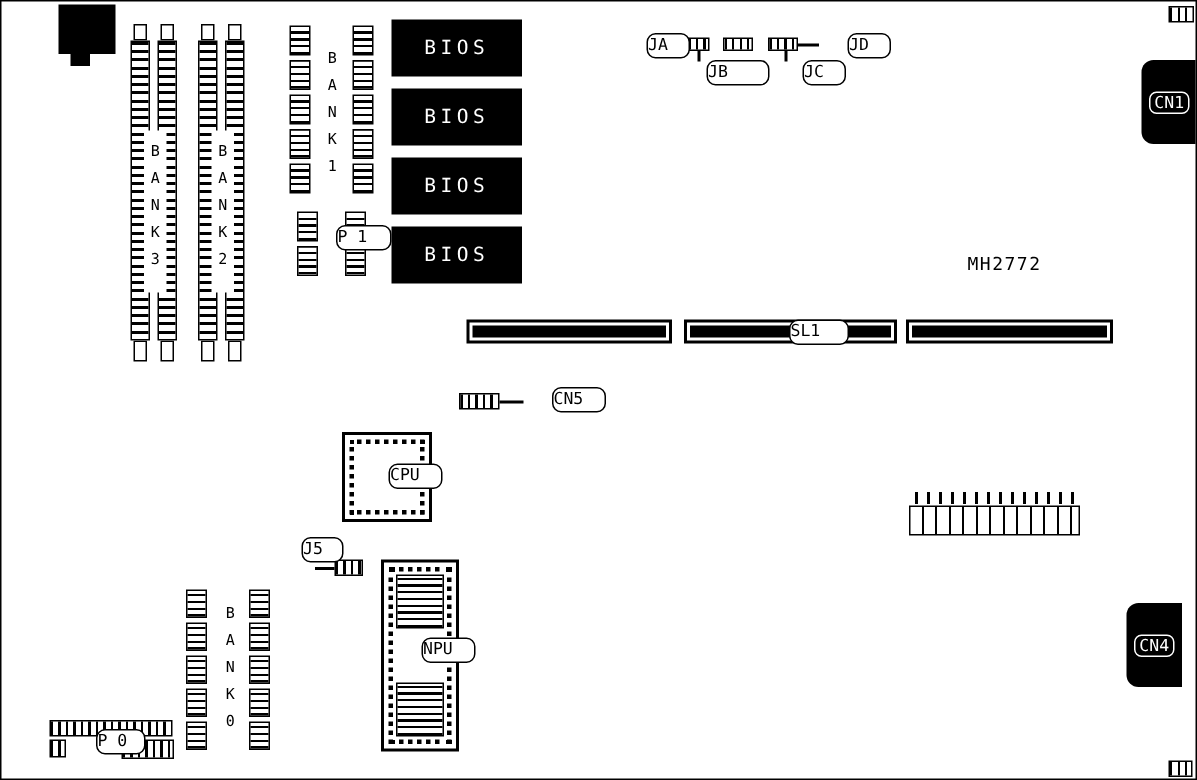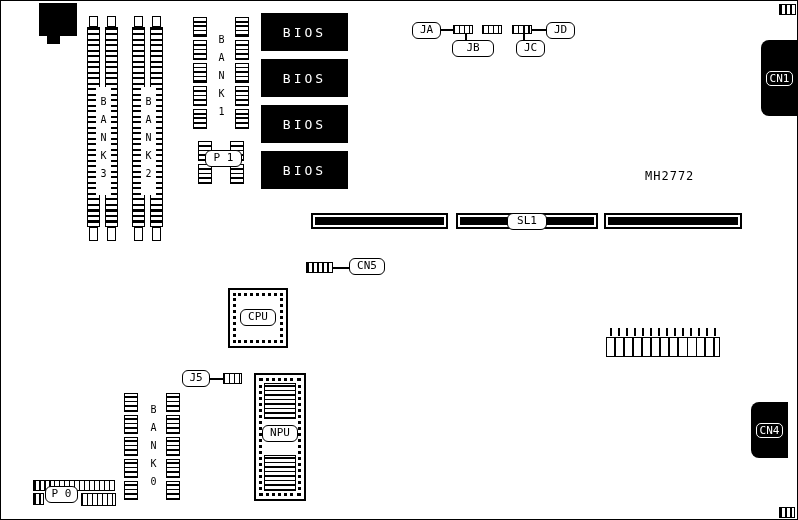--- a/index.html
+++ b/index.html
@@ -19,21 +19,21 @@
 
   .vlabel { position: absolute; width: 15px; background: #fff; z-index: 2;
             writing-mode: vertical-rl; text-orientation: upright;
             font-size: 10px; line-height: 15px; letter-spacing: 7px; text-align: center; }
 
   .bios { position: absolute; left: 260px; width: 87px; height: 38px; background: #000;
           color: #fff; display: flex; align-items: center; justify-content: center;
           font-size: 13px; letter-spacing: 3px; }
 
   .callout { position: absolute; height: 17px; border: 1.5px solid #000; border-radius: 6px;
-             background: #fff; font-size: 11px; line-height: 13px; text-align: center; z-index: 3; }
+             background: #fff; font-size: 11px; line-height: 13px; z-index: 3; margin-left: 19px; }
 
   .pinblock { position: absolute; border: 1px solid #000;
               background: repeating-linear-gradient(90deg, #000 0 1.5px, #fff 1.5px 5px); }
   .pinstrip { position: absolute; border: 1.5px solid #000;
               background: repeating-linear-gradient(90deg, #fff 0 7.5px, #000 7.5px 9px); }
   .pinrow { position: absolute; background: repeating-linear-gradient(90deg, #000 0 2px, transparent 2px 8px); }
   .pinfield { position: absolute; border: 1px solid #000;
               background: repeating-linear-gradient(0deg, #000 0 1.5px, #fff 1.5px 4.5px); }
 
   .slot { position: absolute; top: 212px; height: 16px; border: 2px solid #000; background: #fff; }
@@ -109,21 +109,21 @@
   <div class="callout" style="left:515px;top:39px;width:29px">JC</div>
   <div class="pinblock" style="left:452px;top:24px;width:20px;height:9px"></div>
   <div class="pinblock" style="left:481px;top:24px;width:20px;height:9px"></div>
   <div class="pinblock" style="left:511px;top:24px;width:20px;height:9px"></div>
   <div class="wire" style="left:440px;top:28px;width:12px;height:2px"></div>
   <div class="wire" style="left:531px;top:28px;width:14px;height:2px"></div>
   <div class="wire" style="left:464px;top:33px;width:2px;height:7px"></div>
   <div class="wire" style="left:522px;top:33px;width:2px;height:7px"></div>
 
   <div class="pinblock" style="left:778px;top:3px;width:17px;height:11px"></div>
-  <div class="dsub" style="left:760px;top:39px;width:37px;height:76px">
+  <div class="dsub" style="left:760px;top:39px;width:37px;height:56px">
     <span class="dsub-label">CN1</span>
   </div>
   <div class="dsub" style="left:750px;top:401px;width:37px;height:56px">
     <span class="dsub-label">CN4</span>
   </div>
   <div class="pinblock" style="left:778px;top:506px;width:16px;height:11px"></div>
 
   <div class="ptext" style="left:644px;top:168px">MH2772</div>
 
   <div class="slot" style="left:310px;width:137px">
@@ -142,21 +142,21 @@
   <div class="callout" style="left:348px;top:257px;width:36px">CN5</div>
 
   <div class="socket" style="left:227px;top:287px;width:60px;height:60px">
     <div class="socket-ring"></div>
   </div>
   <div class="callout" style="left:239px;top:308px;width:36px">CPU</div>
 
   <div class="pinrow" style="left:609px;top:327px;width:106px;height:8px"></div>
   <div class="pinstrip" style="left:605px;top:336px;width:114px;height:20px"></div>
 
-  <div class="callout" style="left:181px;top:369px;width:28px">J5</div>
+  <div class="callout" style="left:181px;top:357px;width:28px">J5</div>
   <div class="wire" style="left:209px;top:377px;width:13px;height:2px"></div>
   <div class="pinblock" style="left:222px;top:372px;width:19px;height:11px"></div>
 
   <div class="dip" style="left:123px;top:392px;height:19px"></div>
   <div class="dip" style="left:123px;top:414px;height:19px"></div>
   <div class="dip" style="left:123px;top:436px;height:19px"></div>
   <div class="dip" style="left:123px;top:458px;height:19px"></div>
   <div class="dip" style="left:123px;top:480px;height:19px"></div>
   <div class="dip" style="left:165px;top:392px;height:19px"></div>
   <div class="dip" style="left:165px;top:414px;height:19px"></div>

